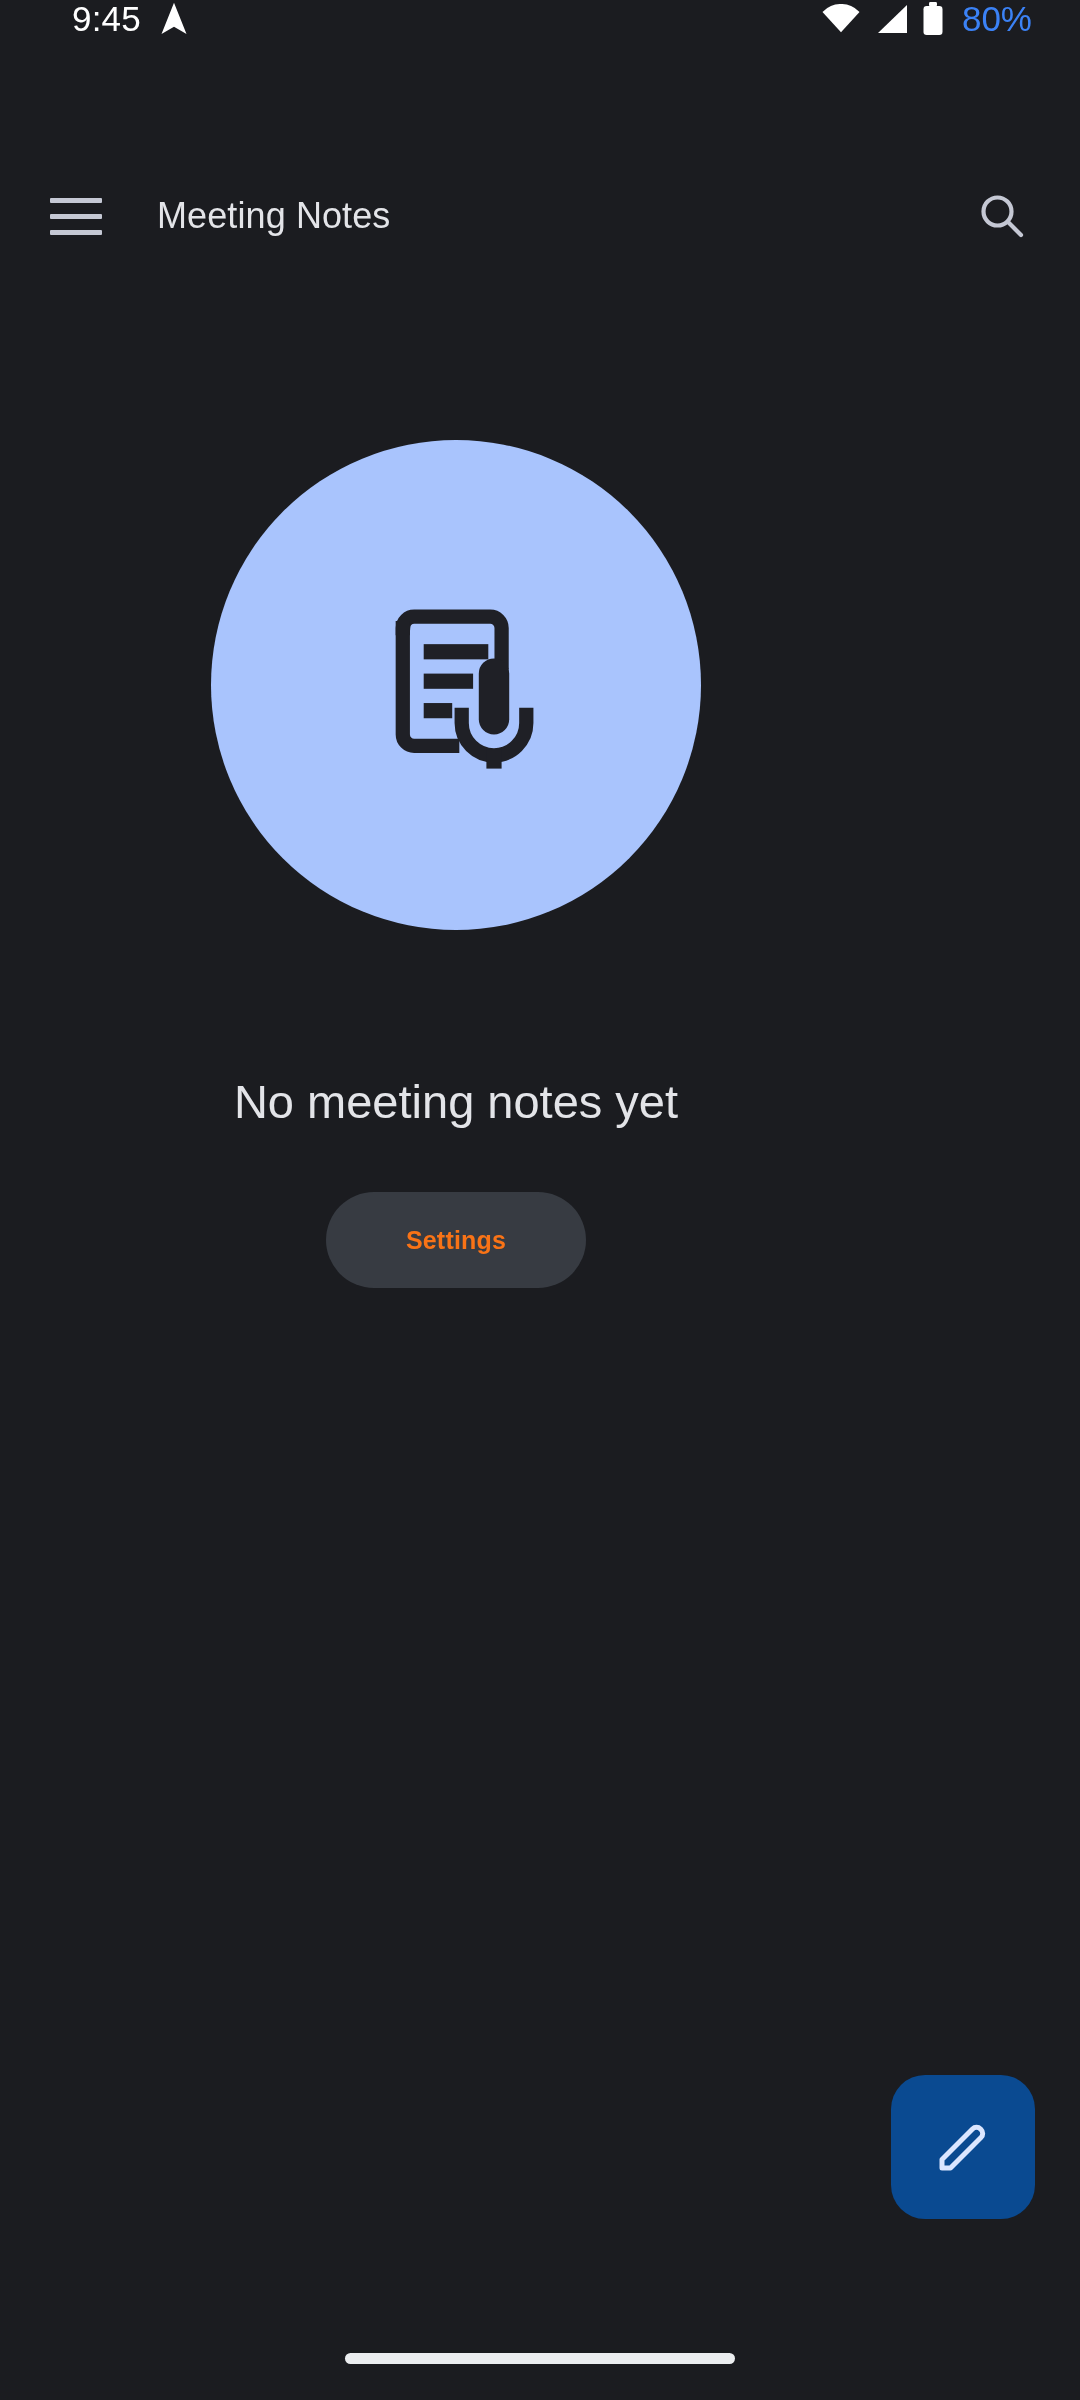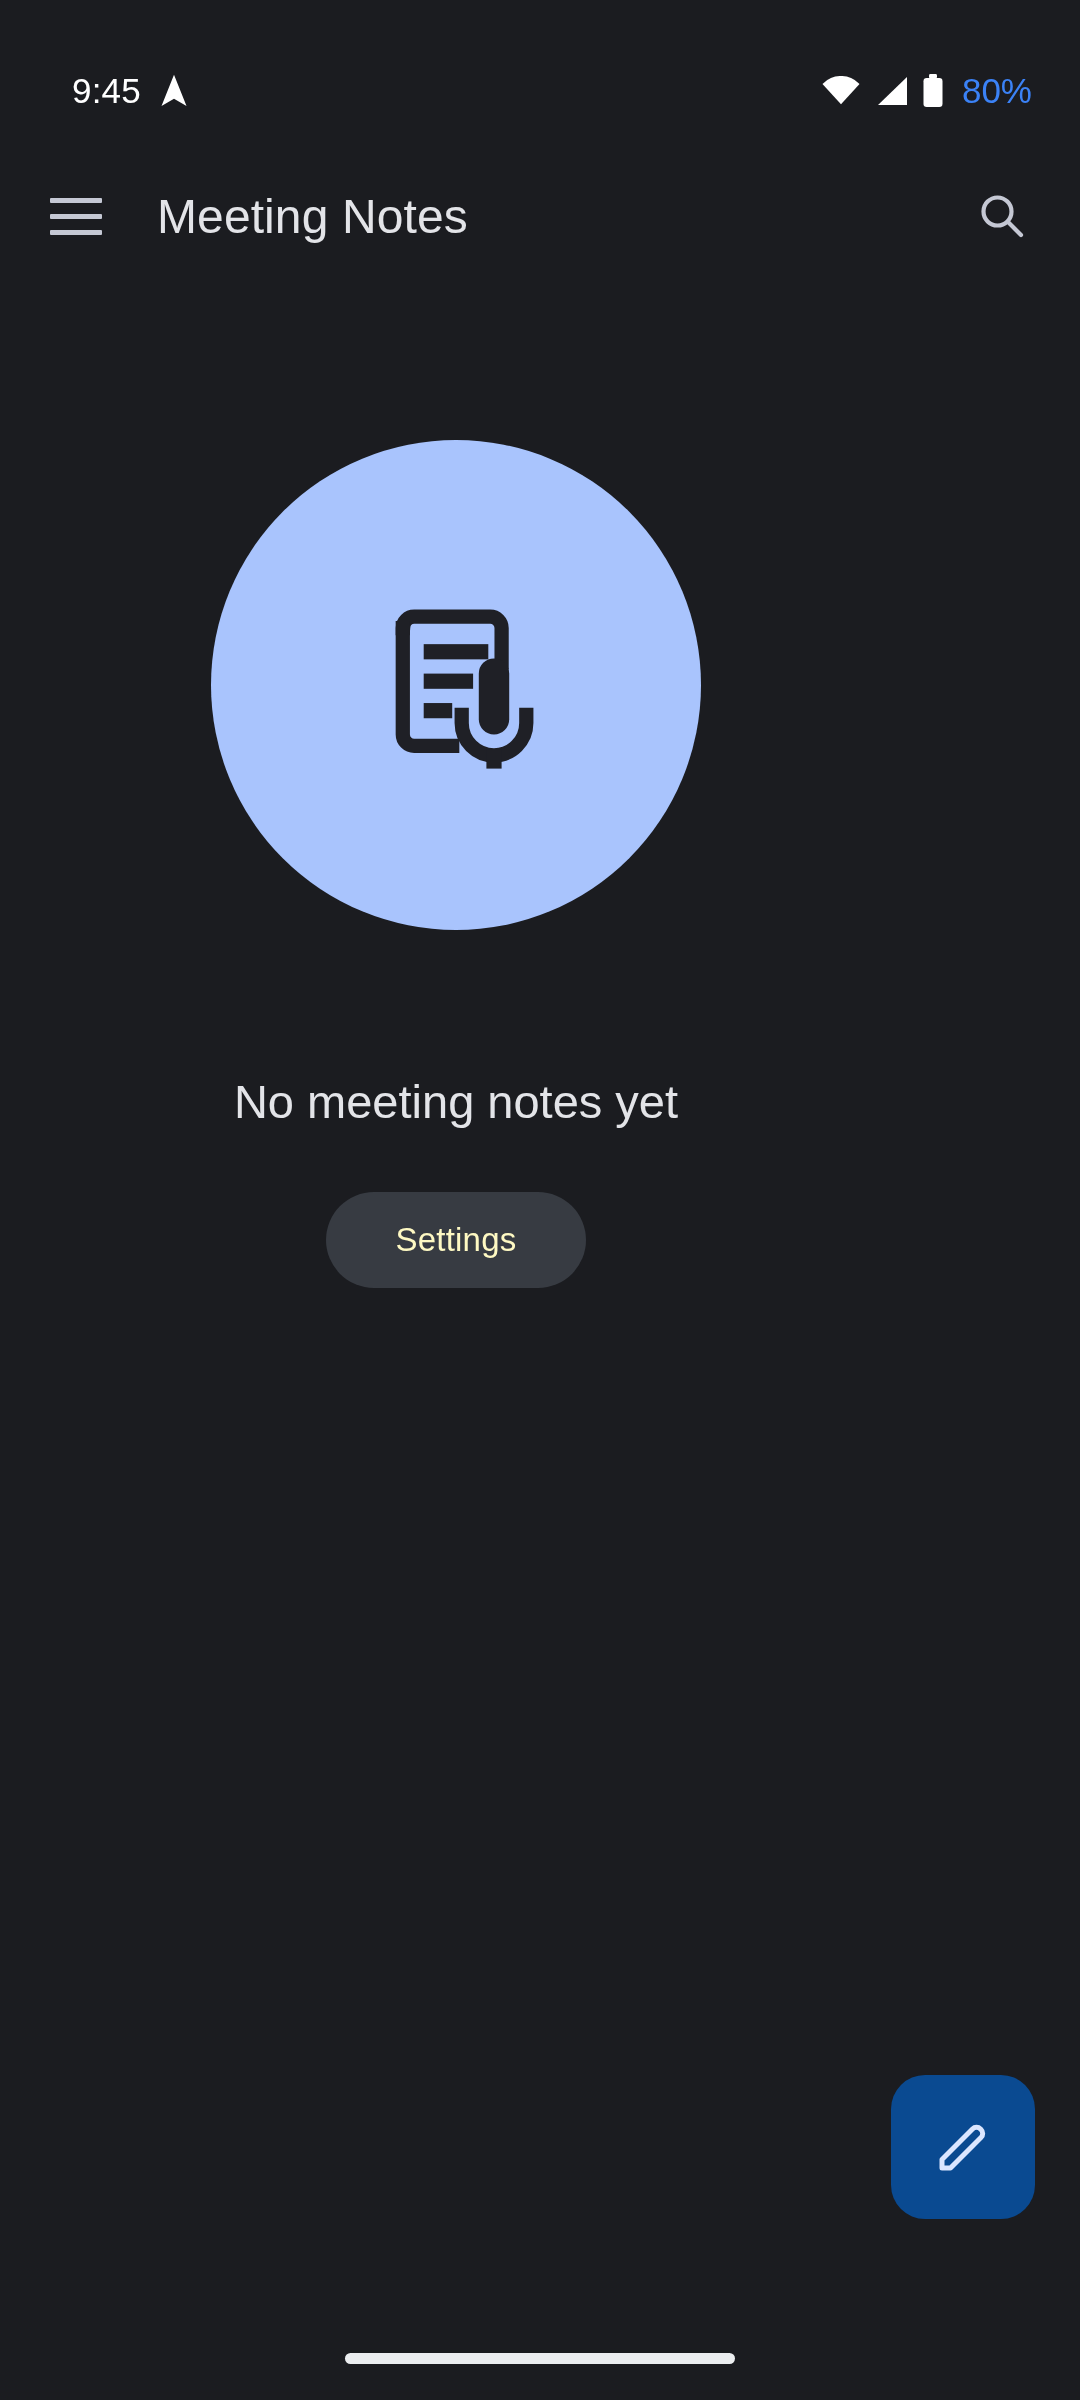--- a/index.html
+++ b/index.html
@@ -19,21 +19,21 @@
     background:#1b1c20;
   }
 
   
   #status-bar {
     position:absolute;
     top:0; left:0;
     width:1080px;
     height:108px;
     display:flex;
-    align-items:flex-end;
+    align-items:flex-start;
     justify-content:space-between;
     padding:1px 48px 0 72px;
   }
   .status-left {
     display:flex;
     align-items:center;
     gap:18px;
   }
   .status-time {
     color:#ffffff;
@@ -76,21 +76,21 @@
   }
   #menu-button span.bar {
     display:block;
     width:52px;
     height:5px;
     background:#c5c8d4;
     border-radius:1px;
   }
   #app-title {
     color:#e3e4e8;
-    font-size:48px;
+    font-size:36px;
     font-weight:400;
     margin-left:43px;
     letter-spacing:0.1px;
     white-space:nowrap;
   }
   #search-button {
     margin-left:auto;
     width:76px; height:76px;
     display:flex;
     align-items:center;
@@ -145,24 +145,24 @@
   }
 
   #settings-button {
     margin-top:63px;
     min-width:260px;
     height:96px;
     padding:0 44px;
     border:none;
     border-radius:48px;
     background:#373b42;
-    color:#fef9c3;
+    color:#f97316;
     font-family:"Liberation Sans", sans-serif;
-    font-size:33px;
-    font-weight:400;
+    font-size:25px;
+    font-weight:700;
     letter-spacing:0.2px;
     cursor:pointer;
     display:flex;
     align-items:center;
     justify-content:center;
   }
 
   
   #fab {
     position:absolute;

